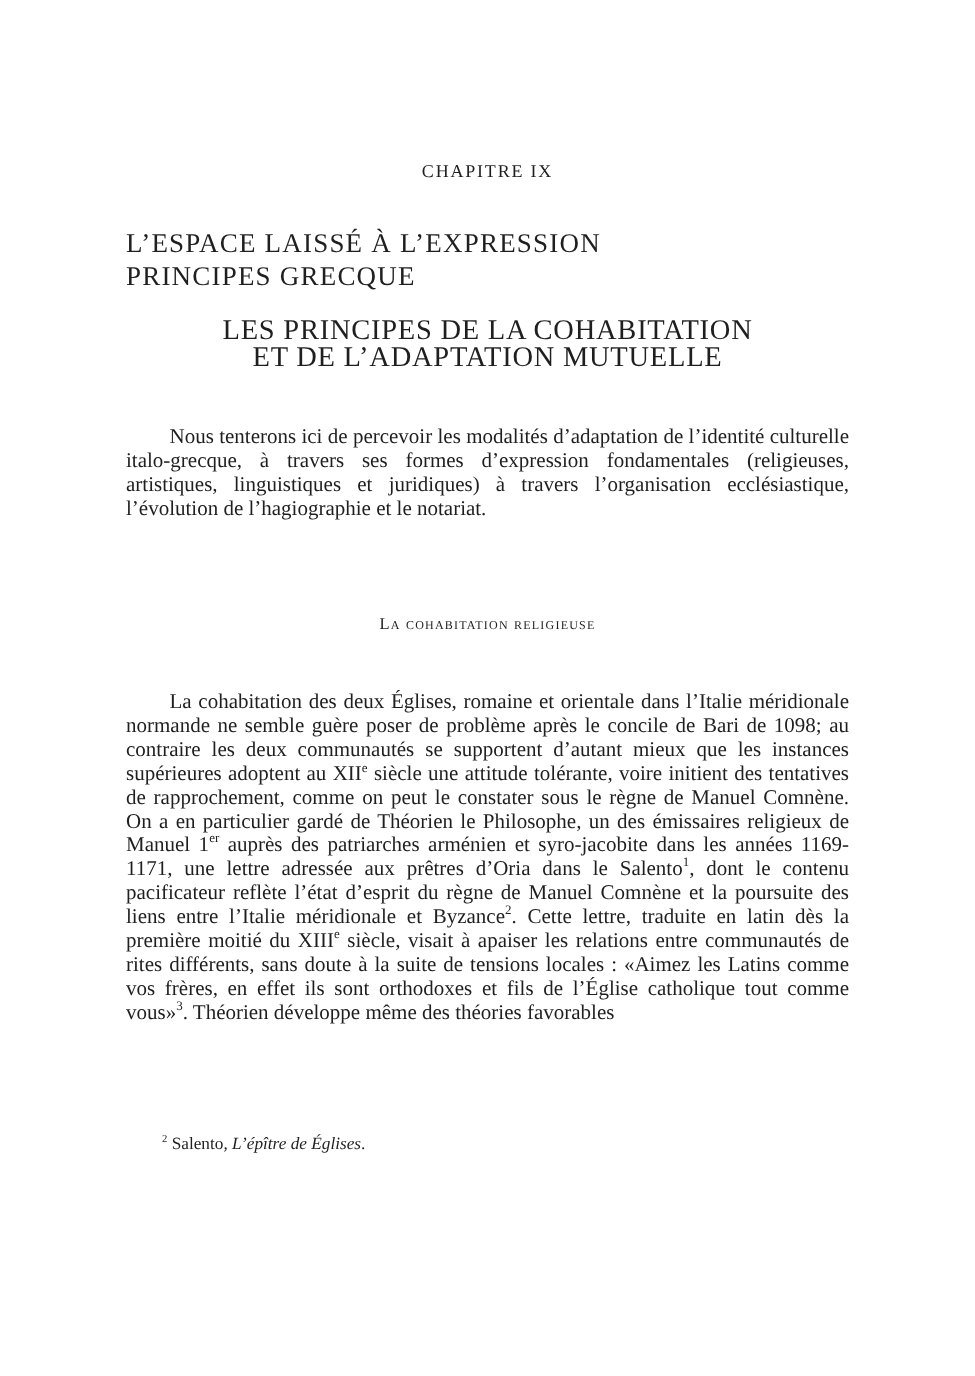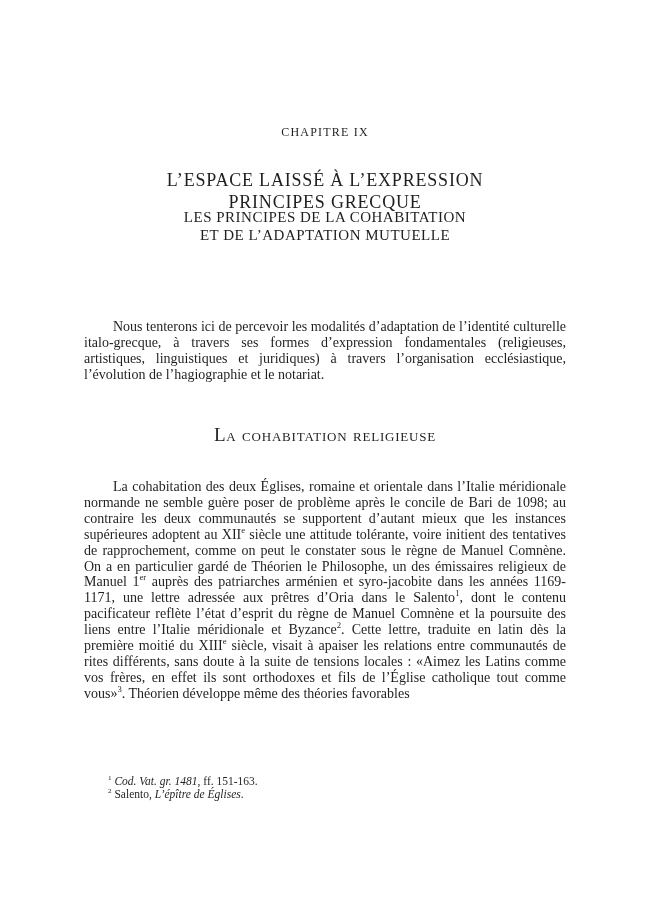--- a/index.html
+++ b/index.html
@@ -9,42 +9,42 @@
   html,body{margin:0;padding:0;background:#888;}
   .page{
     position:relative;
     width:650px;height:917px;
     margin:0 auto;
     background:var(--page-bg);
     color:var(--text-color);
     font-family:"Liberation Serif","DejaVu Serif",serif;
     overflow:hidden;
   }
-  .block{position:absolute;left:84px;width:482px;margin-top:18px;}
+  .block{position:absolute;left:84px;width:482px;}
   .chapter-label{
     top:106px;text-align:center;
     font-size:12px;letter-spacing:1.2px;line-height:16px;
   }
   .main-title{
-    top:151px;text-align:center;
+    top:151px;text-align:left;
     font-size:18px;line-height:22px;letter-spacing:0.8px;
   }
   .section-subtitle{
-    top:190px;text-align:center;
-    font-size:15px;line-height:18px;letter-spacing:0.5px;
+    top:212px;text-align:center;
+    font-size:19px;line-height:18px;letter-spacing:0.5px;
   }
   .paragraph{
     font-size:14px;line-height:15.9px;
     text-align:justify;
   }
-  .intro-paragraph{top:301px;text-indent:29px;}
+  .intro-paragraph{top:284px;text-indent:29px;}
   .section-heading{
     top:408px;text-align:center;
     font-variant:small-caps;
-    font-size:19px;letter-spacing:0.8px;line-height:17px;
+    font-size:11px;letter-spacing:0.8px;line-height:17px;
   }
   .subsection-heading{
     top:436px;font-style:italic;
     font-size:14.5px;line-height:17px;
   }
   .body-paragraph{top:461px;text-indent:29px;}
   .footnotes{top:757px;font-size:11.5px;line-height:13.4px;}
   .footnote{text-indent:24px;}
   .sup{
     vertical-align:super;
@@ -71,17 +71,16 @@
   </div>
 
   <div class="block paragraph intro-paragraph">Nous tenterons ici de percevoir les modalités d’adaptation de l’identité culturelle italo-grecque, à travers ses formes d’expression fondamentales (religieuses, artistiques, linguistiques et juridiques) à travers l’organisation ecclésiastique, l’évolution de l’hagiographie et le notariat.</div>
 
   <div class="block section-heading">La cohabitation religieuse</div>
 
 
   <div class="block paragraph body-paragraph"><span>La cohabitation des deux Églises, romaine et orientale dans l’Italie méridionale normande ne semble guère poser de problème après le concile de Bari de 1098; au contraire les deux communautés se supportent d’autant mieux que les instances supérieures adoptent au XII</span><span class="sup">e</span><span> siècle une attitude tolérante, voire initient des tentatives de rapprochement, comme on peut le constater sous le règne de Manuel Comnène. On a en particulier gardé de Théorien le Philosophe, un des émissaires religieux de Manuel 1</span><span class="sup">er</span><span> auprès des patriarches arménien et syro-jacobite dans les années 1169-1171, une lettre adressée aux prêtres d’Oria dans le Salento</span><span class="sup">1</span><span>, dont le contenu pacificateur reflète l’état d’esprit du règne de Manuel Comnène et la poursuite des liens entre l’Italie méridionale et Byzance</span><span class="sup">2</span><span>. Cette lettre, traduite en latin dès la première moitié du XIII</span><span class="sup">e</span><span> siècle, visait à apaiser les relations entre communautés de rites différents, sans doute à la suite de tensions locales : «Aimez les Latins comme vos frères, en effet ils sont orthodoxes et fils de l’Église catholique tout comme vous»</span><span class="sup">3</span><span>. Théorien développe même des théories favorables</span></div>
 
   <div class="block footnotes">
-    <div class="footnote"><span class="sup">1</span><span> </span><span class="italic">Cod. Vat. gr. 1481</span><span>, ff. 151-163.</span></div>
     <div class="footnote"><span class="sup">2</span><span> Salento, </span><span class="italic">L’épître de Églises</span><span>.</span></div>
   </div>
 
 </div>
 
 </body></html>

